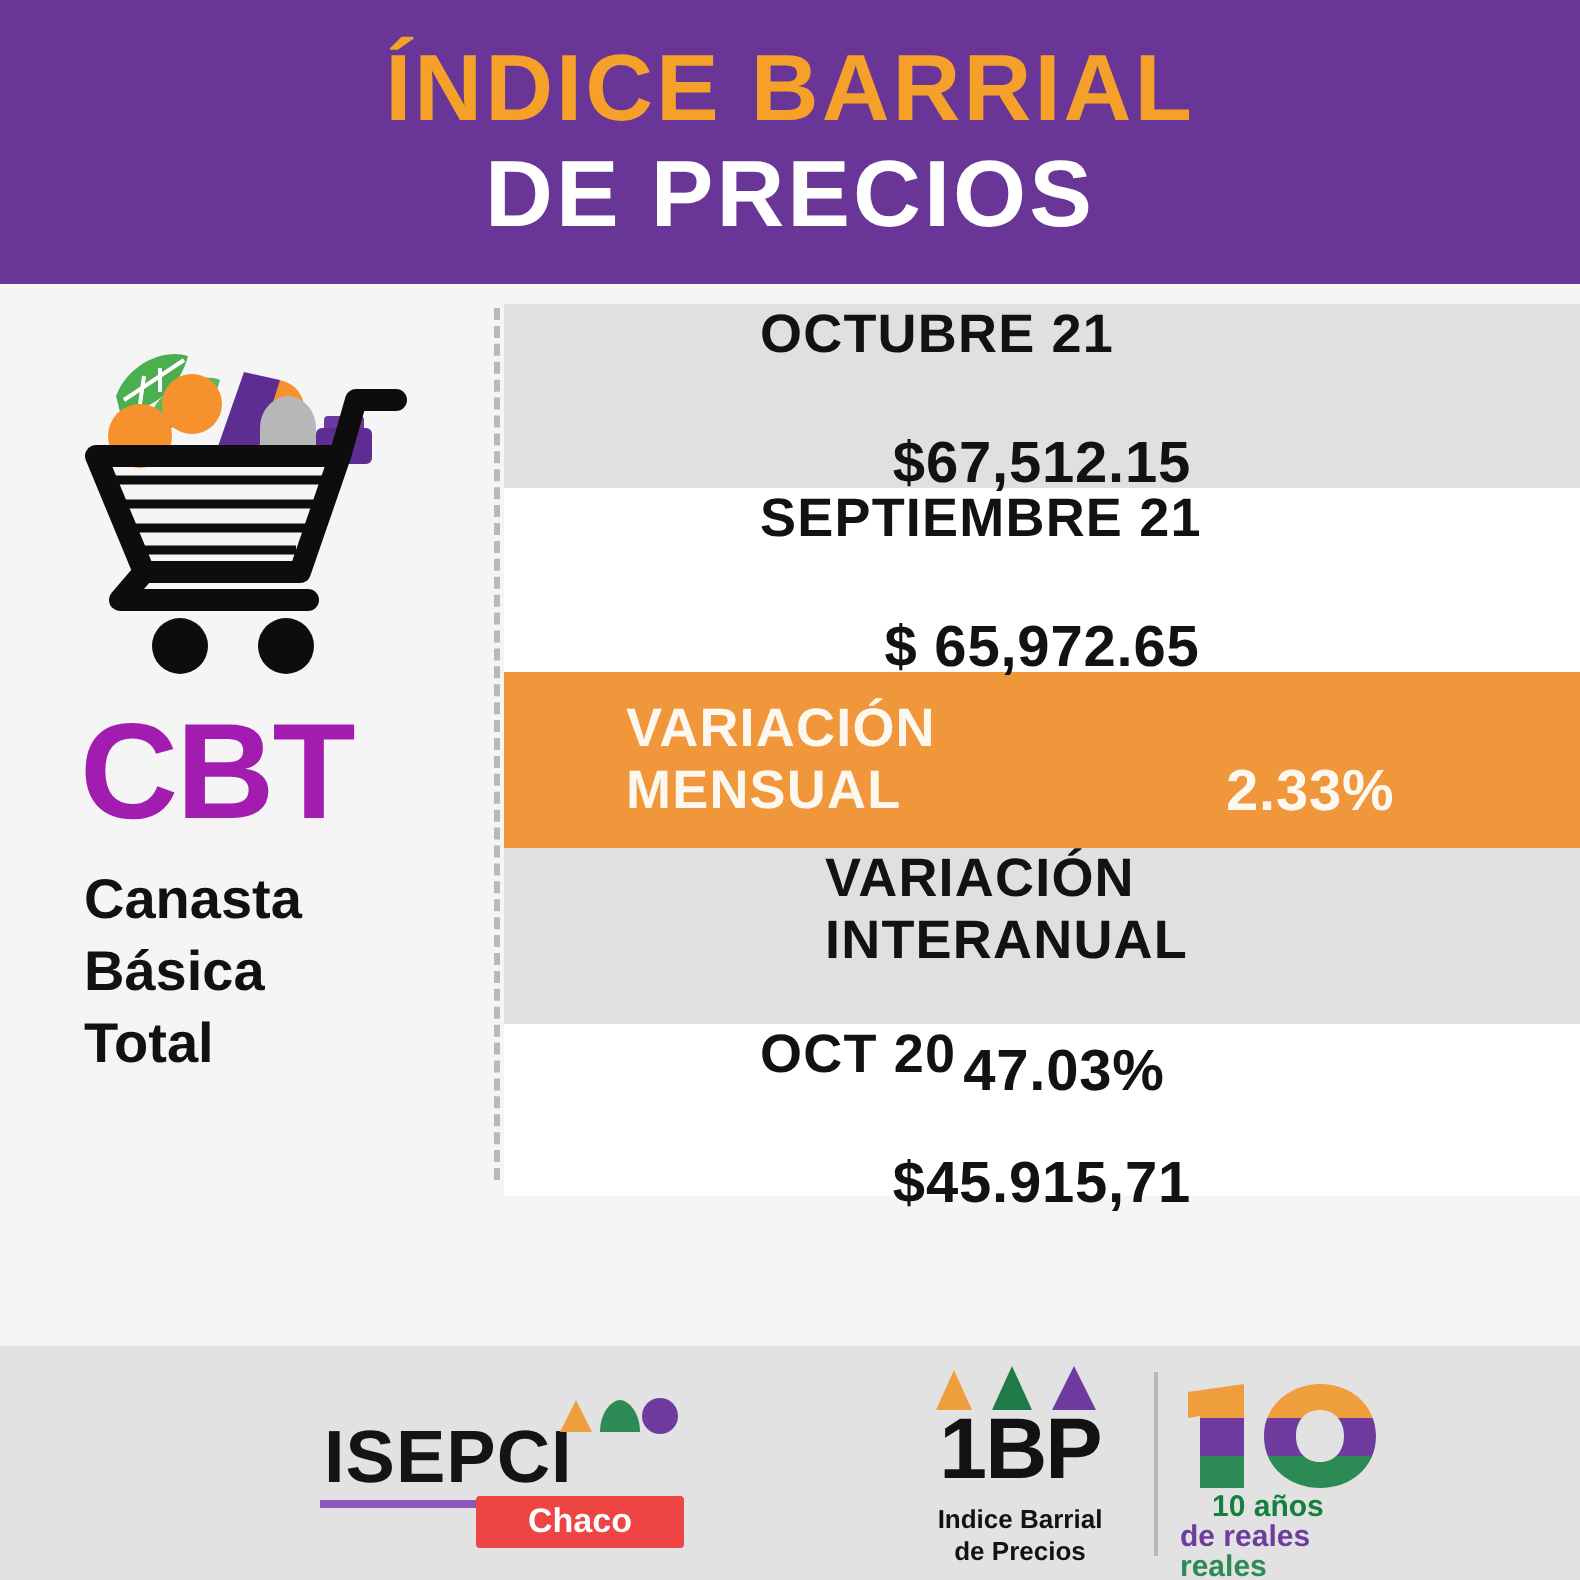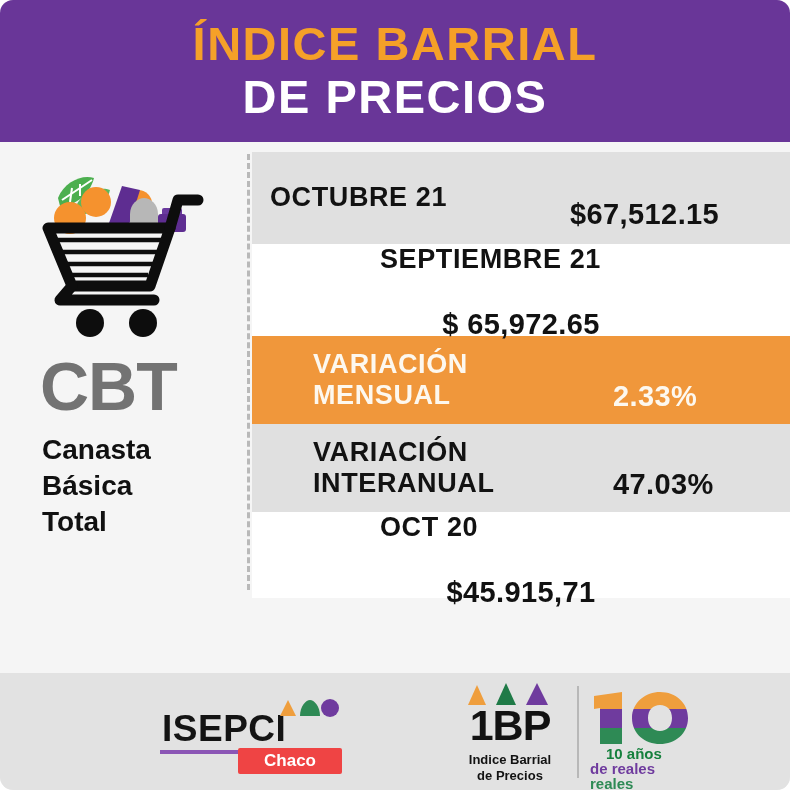--- a/index.html
+++ b/index.html
@@ -7,21 +7,20 @@
     padding: 0;
     background: #ffffff;
   }
   #poster {
     position: relative;
     width: 790px;
     height: 790px;
     background: #f5f5f5;
     font-family: "Liberation Sans", sans-serif;
     overflow: hidden;
-    border-radius: 13px;
   }
 
   
   .header {
     position: absolute;
     left: 0; top: 0;
     width: 790px;
     height: 142px;
     background: #693698;
     display: flex;
@@ -70,21 +69,21 @@
     top: 18px;
     width: 170px;
     height: 178px;
   }
   .cbt-title {
     position: absolute;
     left: 40px;
     top: 210px;
     font-size: 68px;
     font-weight: bold;
-    color: #737373;
+    color: #a21caf;
     letter-spacing: -1px;
     line-height: 1;
   }
   .cbt-sub {
     position: absolute;
     left: 42px;
     top: 290px;
     font-size: 28px;
     font-weight: bold;
     color: #111111;
@@ -107,21 +106,21 @@
     left: 252px;
     top: 10px;
     width: 538px;
   }
   .row {
     display: flex;
     align-items: center;
     width: 538px;
     box-sizing: border-box;
   }
-  .row-gray   { background: #e0e0e0; }
+  .row-gray   { background: #e0e0e0; flex-direction: column; }
   .row-white  { background: #ffffff; flex-direction: column; }
   .row-orange { background: #f0973b; }
 
   .row-h92  { height: 92px; }
   .row-h88  { height: 88px; }
   .row-h86  { height: 86px; }
 
   .cell-label {
     font-size: 27px;
     font-weight: bold;

